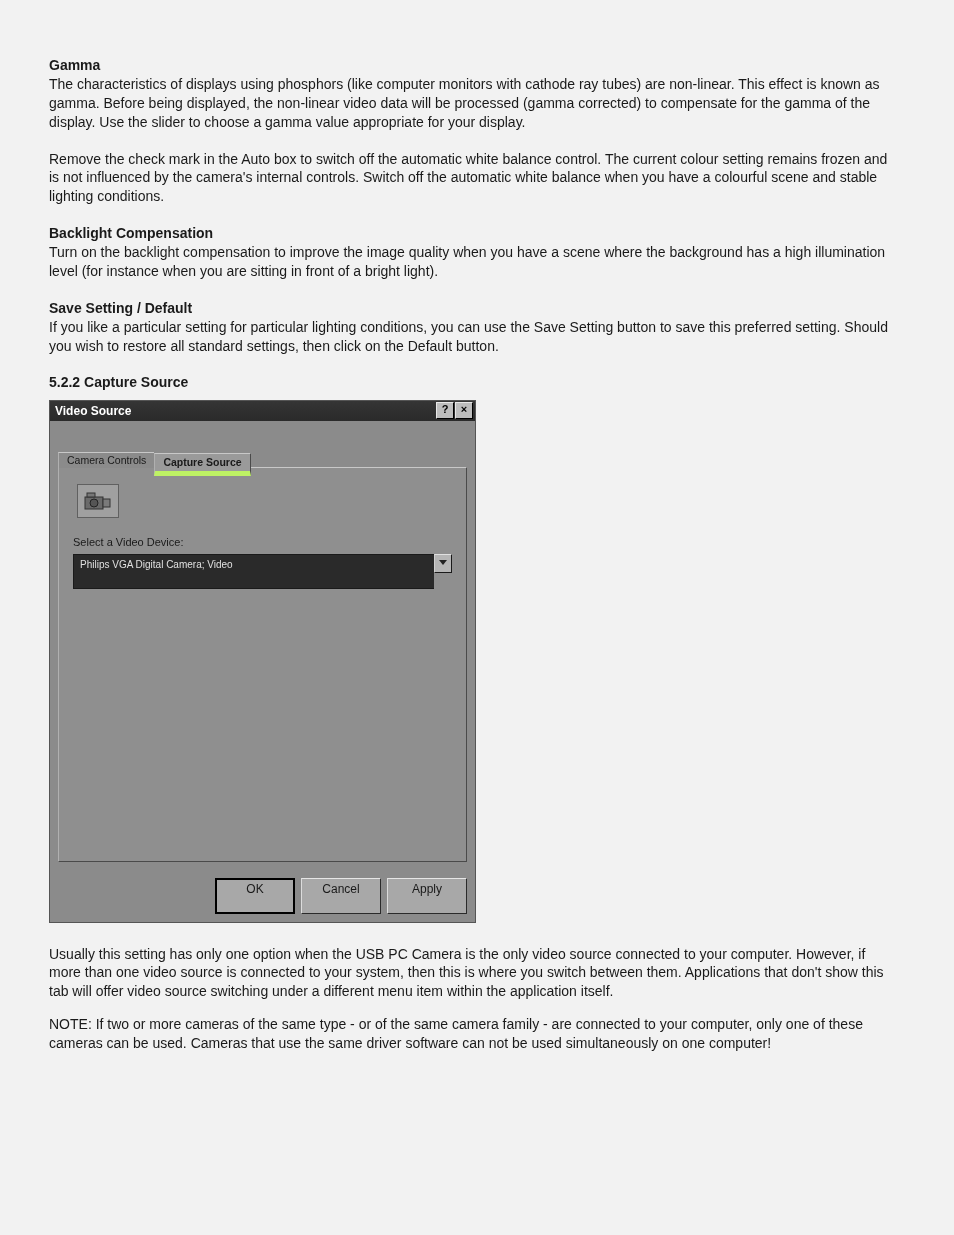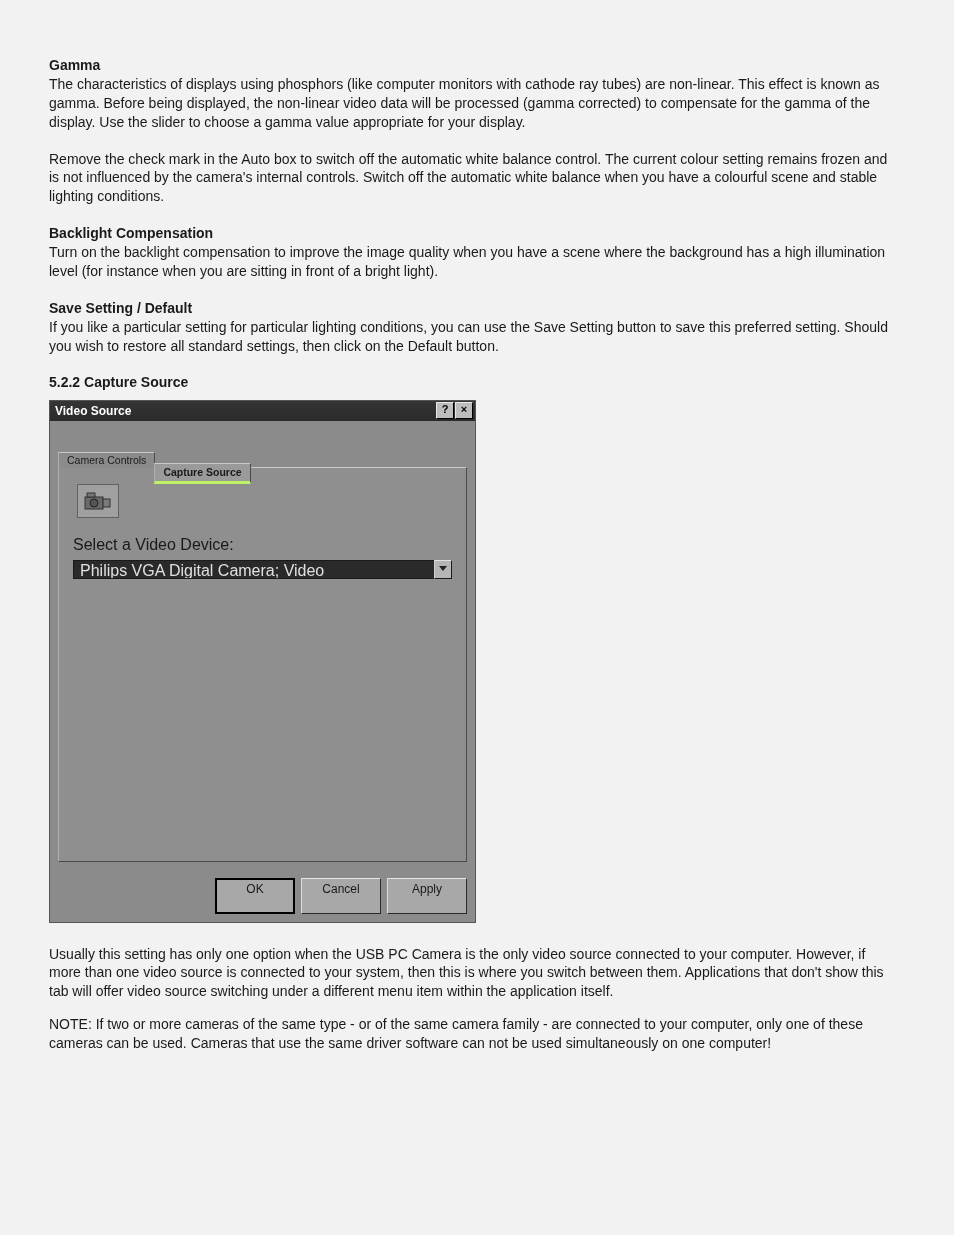--- a/index.html
+++ b/index.html
@@ -95,24 +95,24 @@
     background: #8b8b8b;
     font-size: 10.5px;
     padding: 1px 8px 2px 8px;
     color: #1a1a1a;
     margin-right: -1px;
     border-top-color: #c8c8c8;
     border-left-color: #b0b0b0;
   }
   .tab.active {
     background: #9a9a9a;
-    border-bottom: 3px solid #bef264;
+    border-bottom: 5px solid #bef264;
     font-weight: bold;
     position: relative;
-    top: 16px;
+    top: 8px;
     padding: 2px 8px 3px 8px;
   }
   .tab-panel {
     border: 1px solid #4a4a4a;
     border-top-color: #c8c8c8;
     border-left-color: #b0b0b0;
     background: #8f8f8f;
     height: 395px;
     padding: 14px 14px;
     box-sizing: border-box;
@@ -123,34 +123,34 @@
     height: 32px;
     border: 1px solid #606060;
     background: #a0a0a0;
     margin: 2px 0 18px 4px;
     display: flex;
     align-items: center;
     justify-content: center;
   }
   .logo-box svg { width: 30px; height: 24px; }
   .field-label {
-    font-size: 16px;
+    font-size: 11px;
     margin: 0 0 6px 0;
   }
   .select-wrap {
     display: flex;
     width: 100%;
     box-sizing: border-box;
   }
   .select-input {
     flex: 1;
     background: #2a2a2a;
     color: #e0e0e0;
-    font-size: 16px;
-    height: 19px;
+    font-size: 10px;
+    height: 35px;
     line-height: 19px;
     padding: 0 6px;
     border: 1px solid #1a1a1a;
     border-right: none;
     box-sizing: border-box;
     overflow: hidden;
     white-space: nowrap;
   }
   .select-btn {
     width: 18px;

